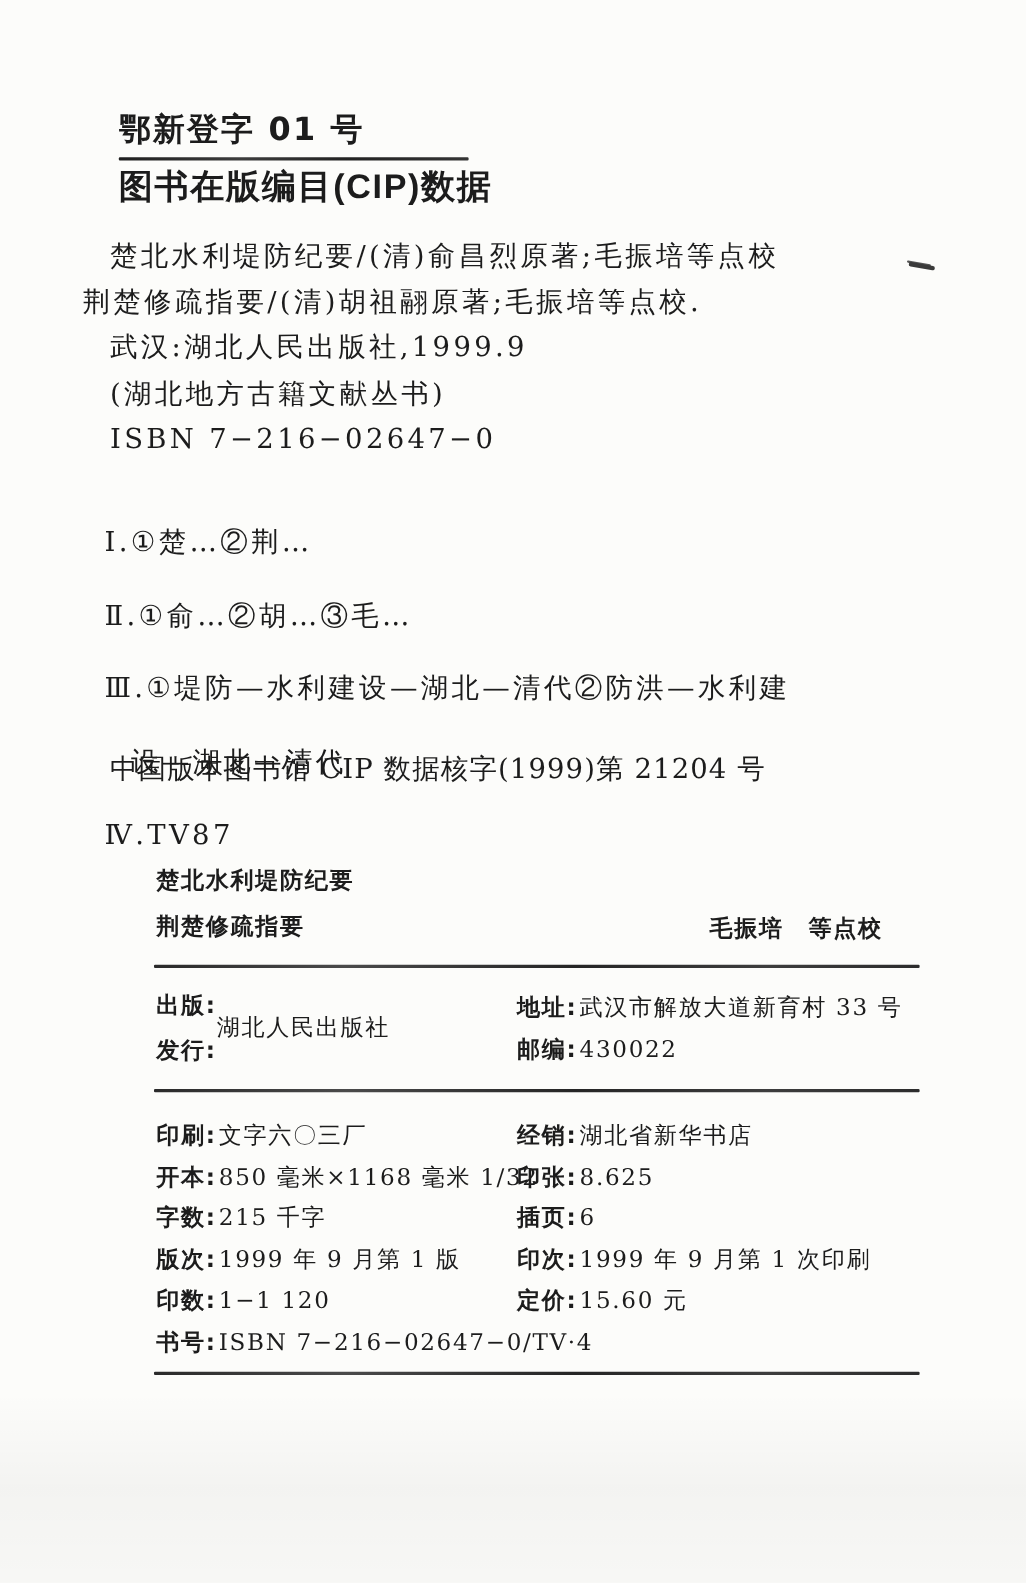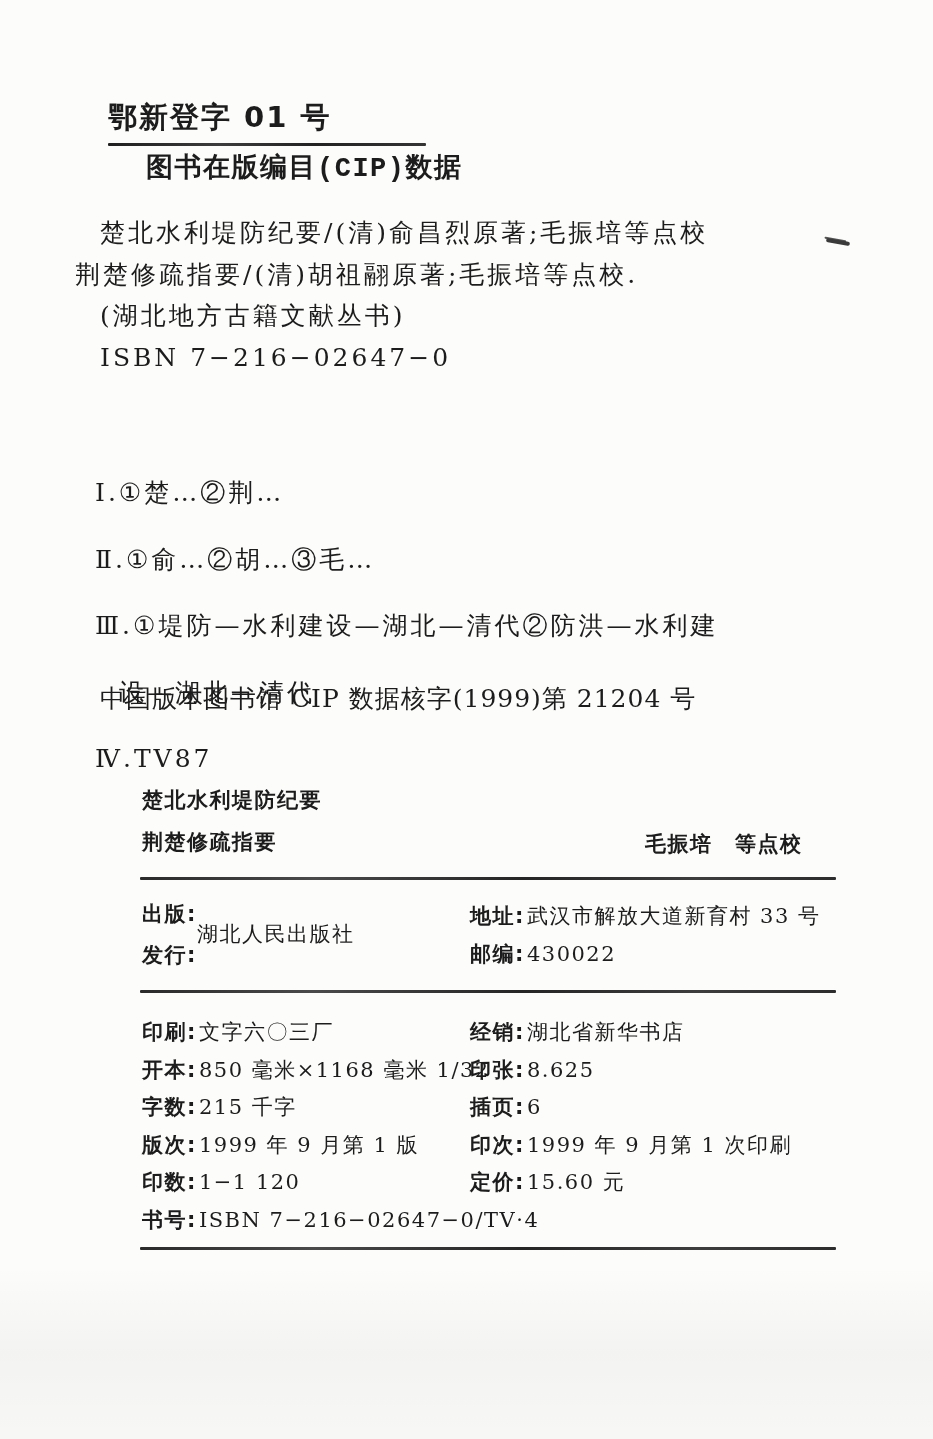--- a/index.html
+++ b/index.html
@@ -18,22 +18,22 @@
   .hdr .reg{
     font-family:"DejaVu Sans","Liberation Sans",sans-serif;
     font-weight:bold;font-size:29px;letter-spacing:2px;white-space:nowrap;
   }
   .hdr .rule{
     width:318px;height:3px;margin-top:5px;
     background:linear-gradient(90deg,#1f1f1f,#3c3c3c 35%,#222 65%,#343434);
     border-radius:1px;
   }
   .hdr .cipt{
-    font-family:Liberation Mono, monospace;
-    font-weight:bold;font-size:27px;letter-spacing:1.5px;margin-top:3px;white-space:nowrap;margin-left:38px;
+    font-family:Liberation Sans, sans-serif;
+    font-weight:bold;font-size:31px;letter-spacing:1.5px;margin-top:3px;white-space:nowrap;
   }
   
   .artifact{
     position:absolute;left:826px;top:240px;width:24px;height:4px;
     background:#3a3a3a;border-radius:3px;transform:rotate(10deg);
     box-shadow:-3px -2px 0 -1px #555;
   }
   
   .cipblock{
     position:absolute;left:75px;top:212px;width:760px;
@@ -94,20 +94,21 @@
     <div class="reg">鄂新登字 01 号</div>
     <div class="rule"></div>
     <div class="cipt">图书在版编目(CIP)数据</div>
   </div>
 
   <div class="artifact"></div>
 
   <div class="cipblock">
     <p class="ln ind">楚北水利堤防纪要/(清)俞昌烈原著;毛振培等点校</p>
     <p class="ln">荆楚修疏指要/(清)胡祖翮原著;毛振培等点校.</p>
+    <p class="ln ind">武汉:湖北人民出版社,1999.9</p>
     <p class="ln ind">(湖北地方古籍文献丛书)</p>
     <p class="ln ind">ISBN 7−216−02647−0</p>
   </div>
 
   <div class="classif">
     <p class="ln">Ⅰ.①楚…②荆…</p>
     <p class="ln">Ⅱ.①俞…②胡…③毛…</p>
     <p class="ln">Ⅲ.①堤防—水利建设—湖北—清代②防洪—水利建</p>
     <p class="ln ind2">设—湖北—清代</p>
     <p class="ln">Ⅳ.TV87</p>

